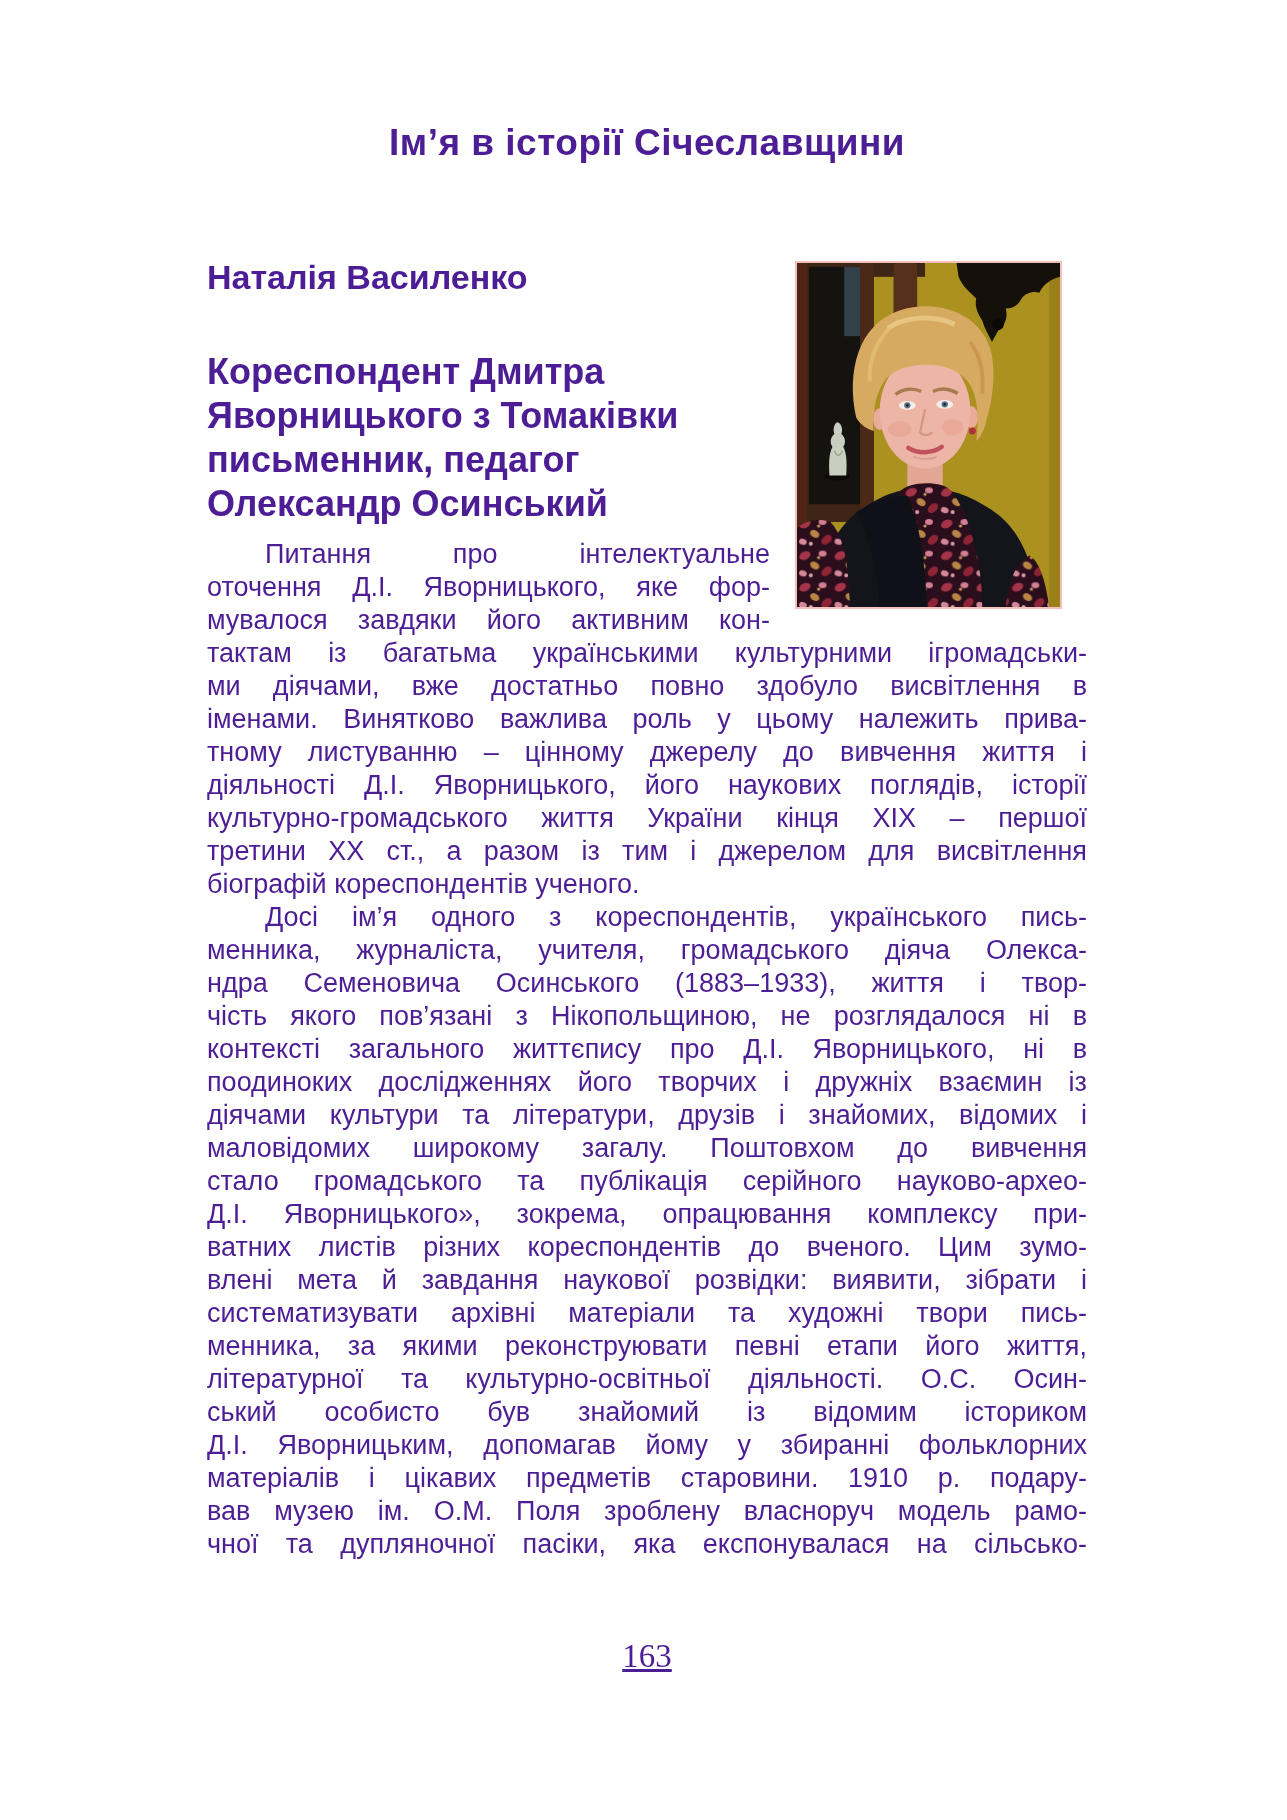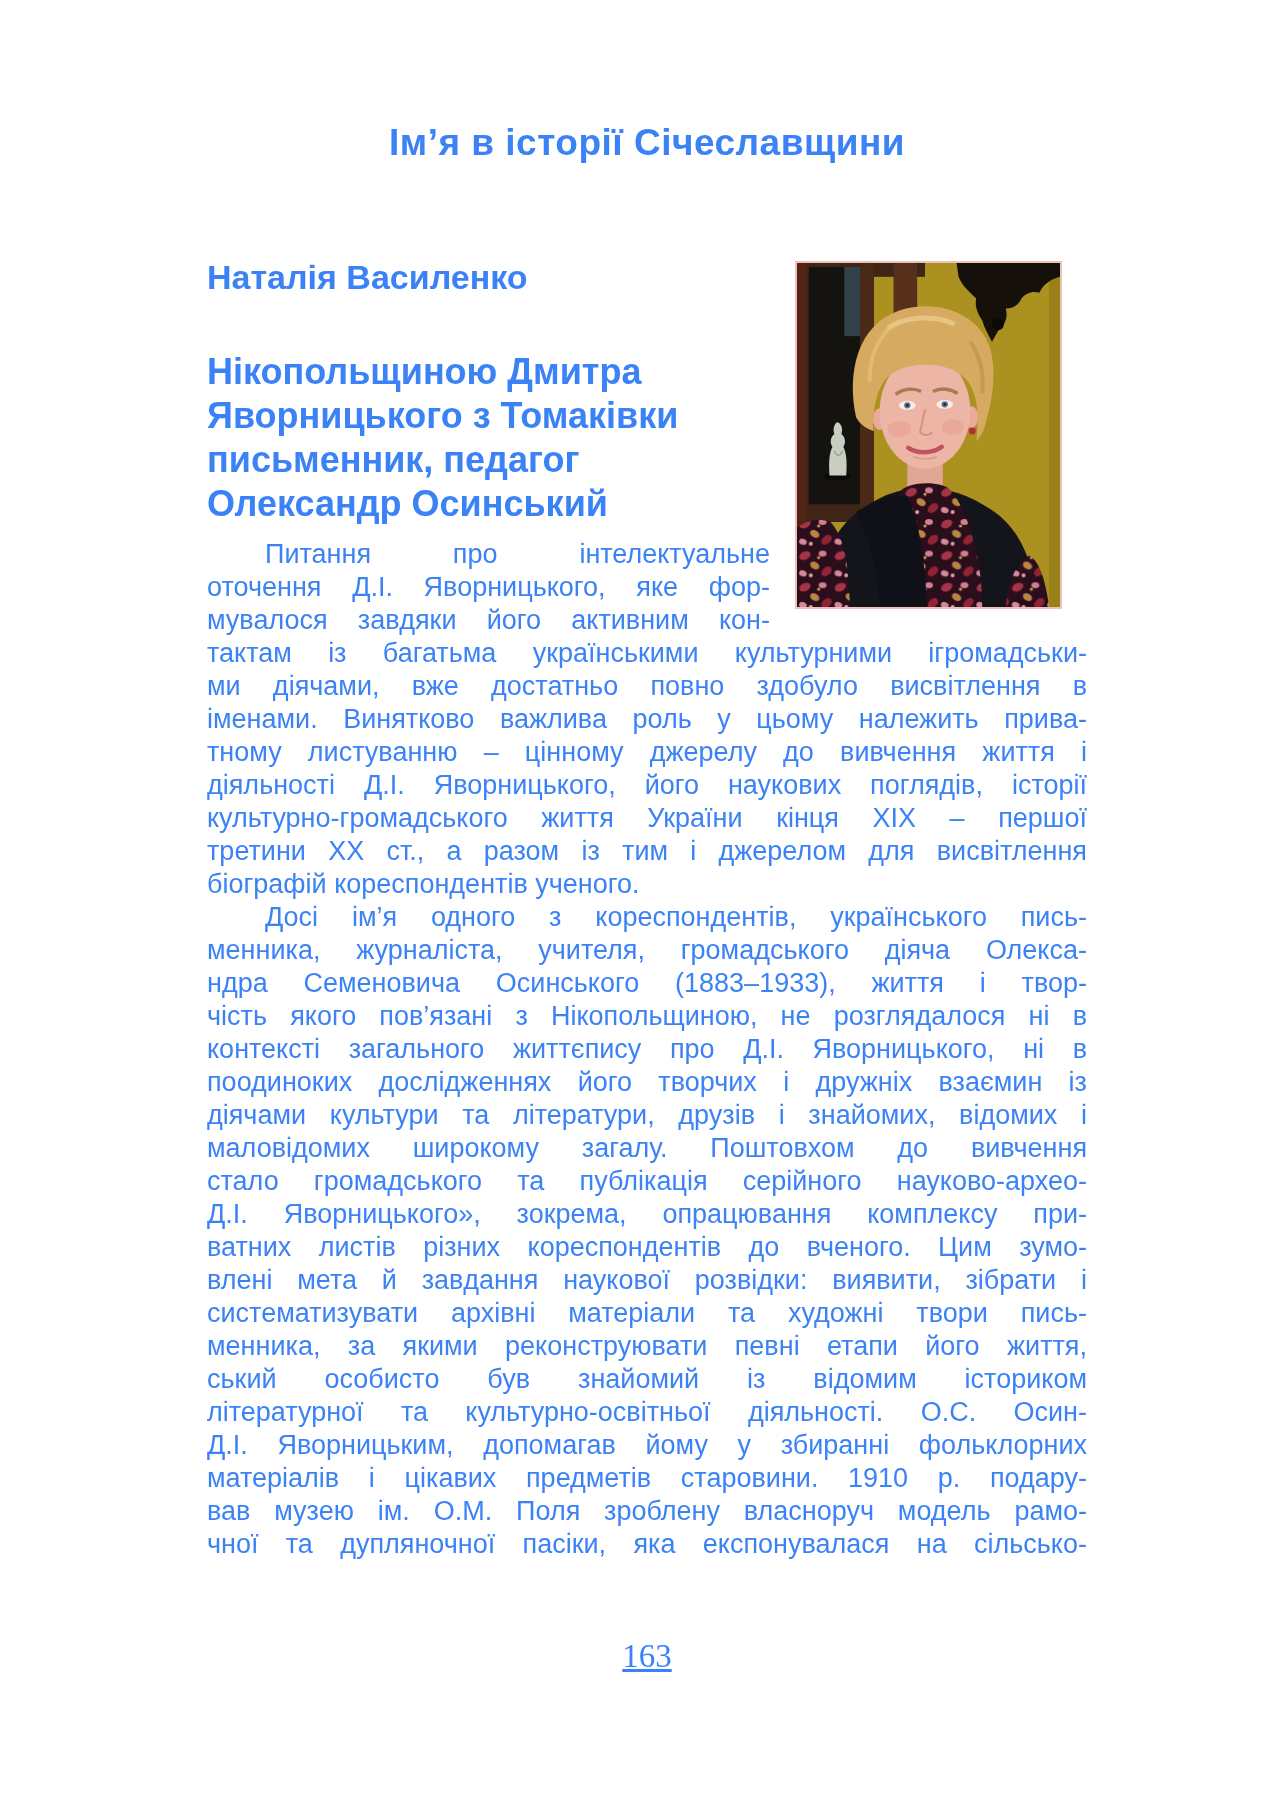--- a/index.html
+++ b/index.html
@@ -1,18 +1,18 @@
 <!DOCTYPE html>
 <html><head>
 <meta charset="utf-8">
 <style>
   html,body { margin:0; padding:0; background:#ffffff; }
   .page {
     position:relative; width:1287px; height:1820px; background:#fff;
-    font-family:"Liberation Sans", sans-serif; color:#3b82f6; overflow:hidden;
+    font-family:"Liberation Sans", sans-serif; color:#4c1d95; overflow:hidden;
   }
   .title {
     position:absolute; left:207px; top:122px; width:880px; margin:0;
     text-align:center; font-size:37px; font-weight:bold; letter-spacing:.5px;
   }
   .author {
     position:absolute; left:207px; top:258px;
     font-size:34px; font-weight:bold;
   }
   .heading {
@@ -43,21 +43,21 @@
 </head>
 <body>
 
 <div class="page">
 
   <h1 class="title">Ім’я в історії Січеславщини</h1>
 
   <div class="author">Наталія Василенко</div>
 
   <div class="heading">
-      <div class="headline">Нікопольщиною Дмитра</div>
+      <div class="headline">Кореспондент Дмитра</div>
       <div class="headline">Яворницького з Томаківки</div>
       <div class="headline">письменник, педагог</div>
       <div class="headline">Олександр Осинський</div>
     </div>
 
   <figure class="photo">
     <svg viewBox="0 0 267 348" preserveAspectRatio="none">
       <defs>
         <pattern id="paisley" width="36" height="32" patternUnits="userSpaceOnUse">
           <rect width="36" height="32" fill="#2b0e1b"></rect>
@@ -152,22 +152,22 @@
         <div class="bodyline">контексті загального життєпису про Д.І. Яворницького, ні в</div>
         <div class="bodyline">поодиноких дослідженнях його творчих і дружніх взаємин із</div>
         <div class="bodyline">діячами культури та літератури, друзів і знайомих, відомих і</div>
         <div class="bodyline">маловідомих широкому загалу. Поштовхом до вивчення</div>
         <div class="bodyline">стало громадського та публікація серійного науково-архео-</div>
         <div class="bodyline">Д.І. Яворницького», зокрема, опрацювання комплексу при-</div>
         <div class="bodyline">ватних листів різних кореспондентів до вченого. Цим зумо-</div>
         <div class="bodyline">влені мета й завдання наукової розвідки: виявити, зібрати і</div>
         <div class="bodyline">систематизувати архівні матеріали та художні твори пись-</div>
         <div class="bodyline">менника, за якими реконструювати певні етапи його життя,</div>
+        <div class="bodyline">літературної та культурно-освітньої діяльності. О.С. Осин-</div>
         <div class="bodyline">ський особисто був знайомий із відомим істориком</div>
-        <div class="bodyline">літературної та культурно-освітньої діяльності. О.С. Осин-</div>
         <div class="bodyline">Д.І. Яворницьким, допомагав йому у збиранні фольклорних</div>
         <div class="bodyline">матеріалів і цікавих предметів старовини. 1910 р. подару-</div>
         <div class="bodyline">вав музею ім. О.М. Поля зроблену власноруч модель рамо-</div>
         <div class="bodyline">чної та дупляночної пасіки, яка експонувалася на сільсько-</div>
       </div>
   </div>
 
   <div class="pageno">163</div>
 
 </div>

